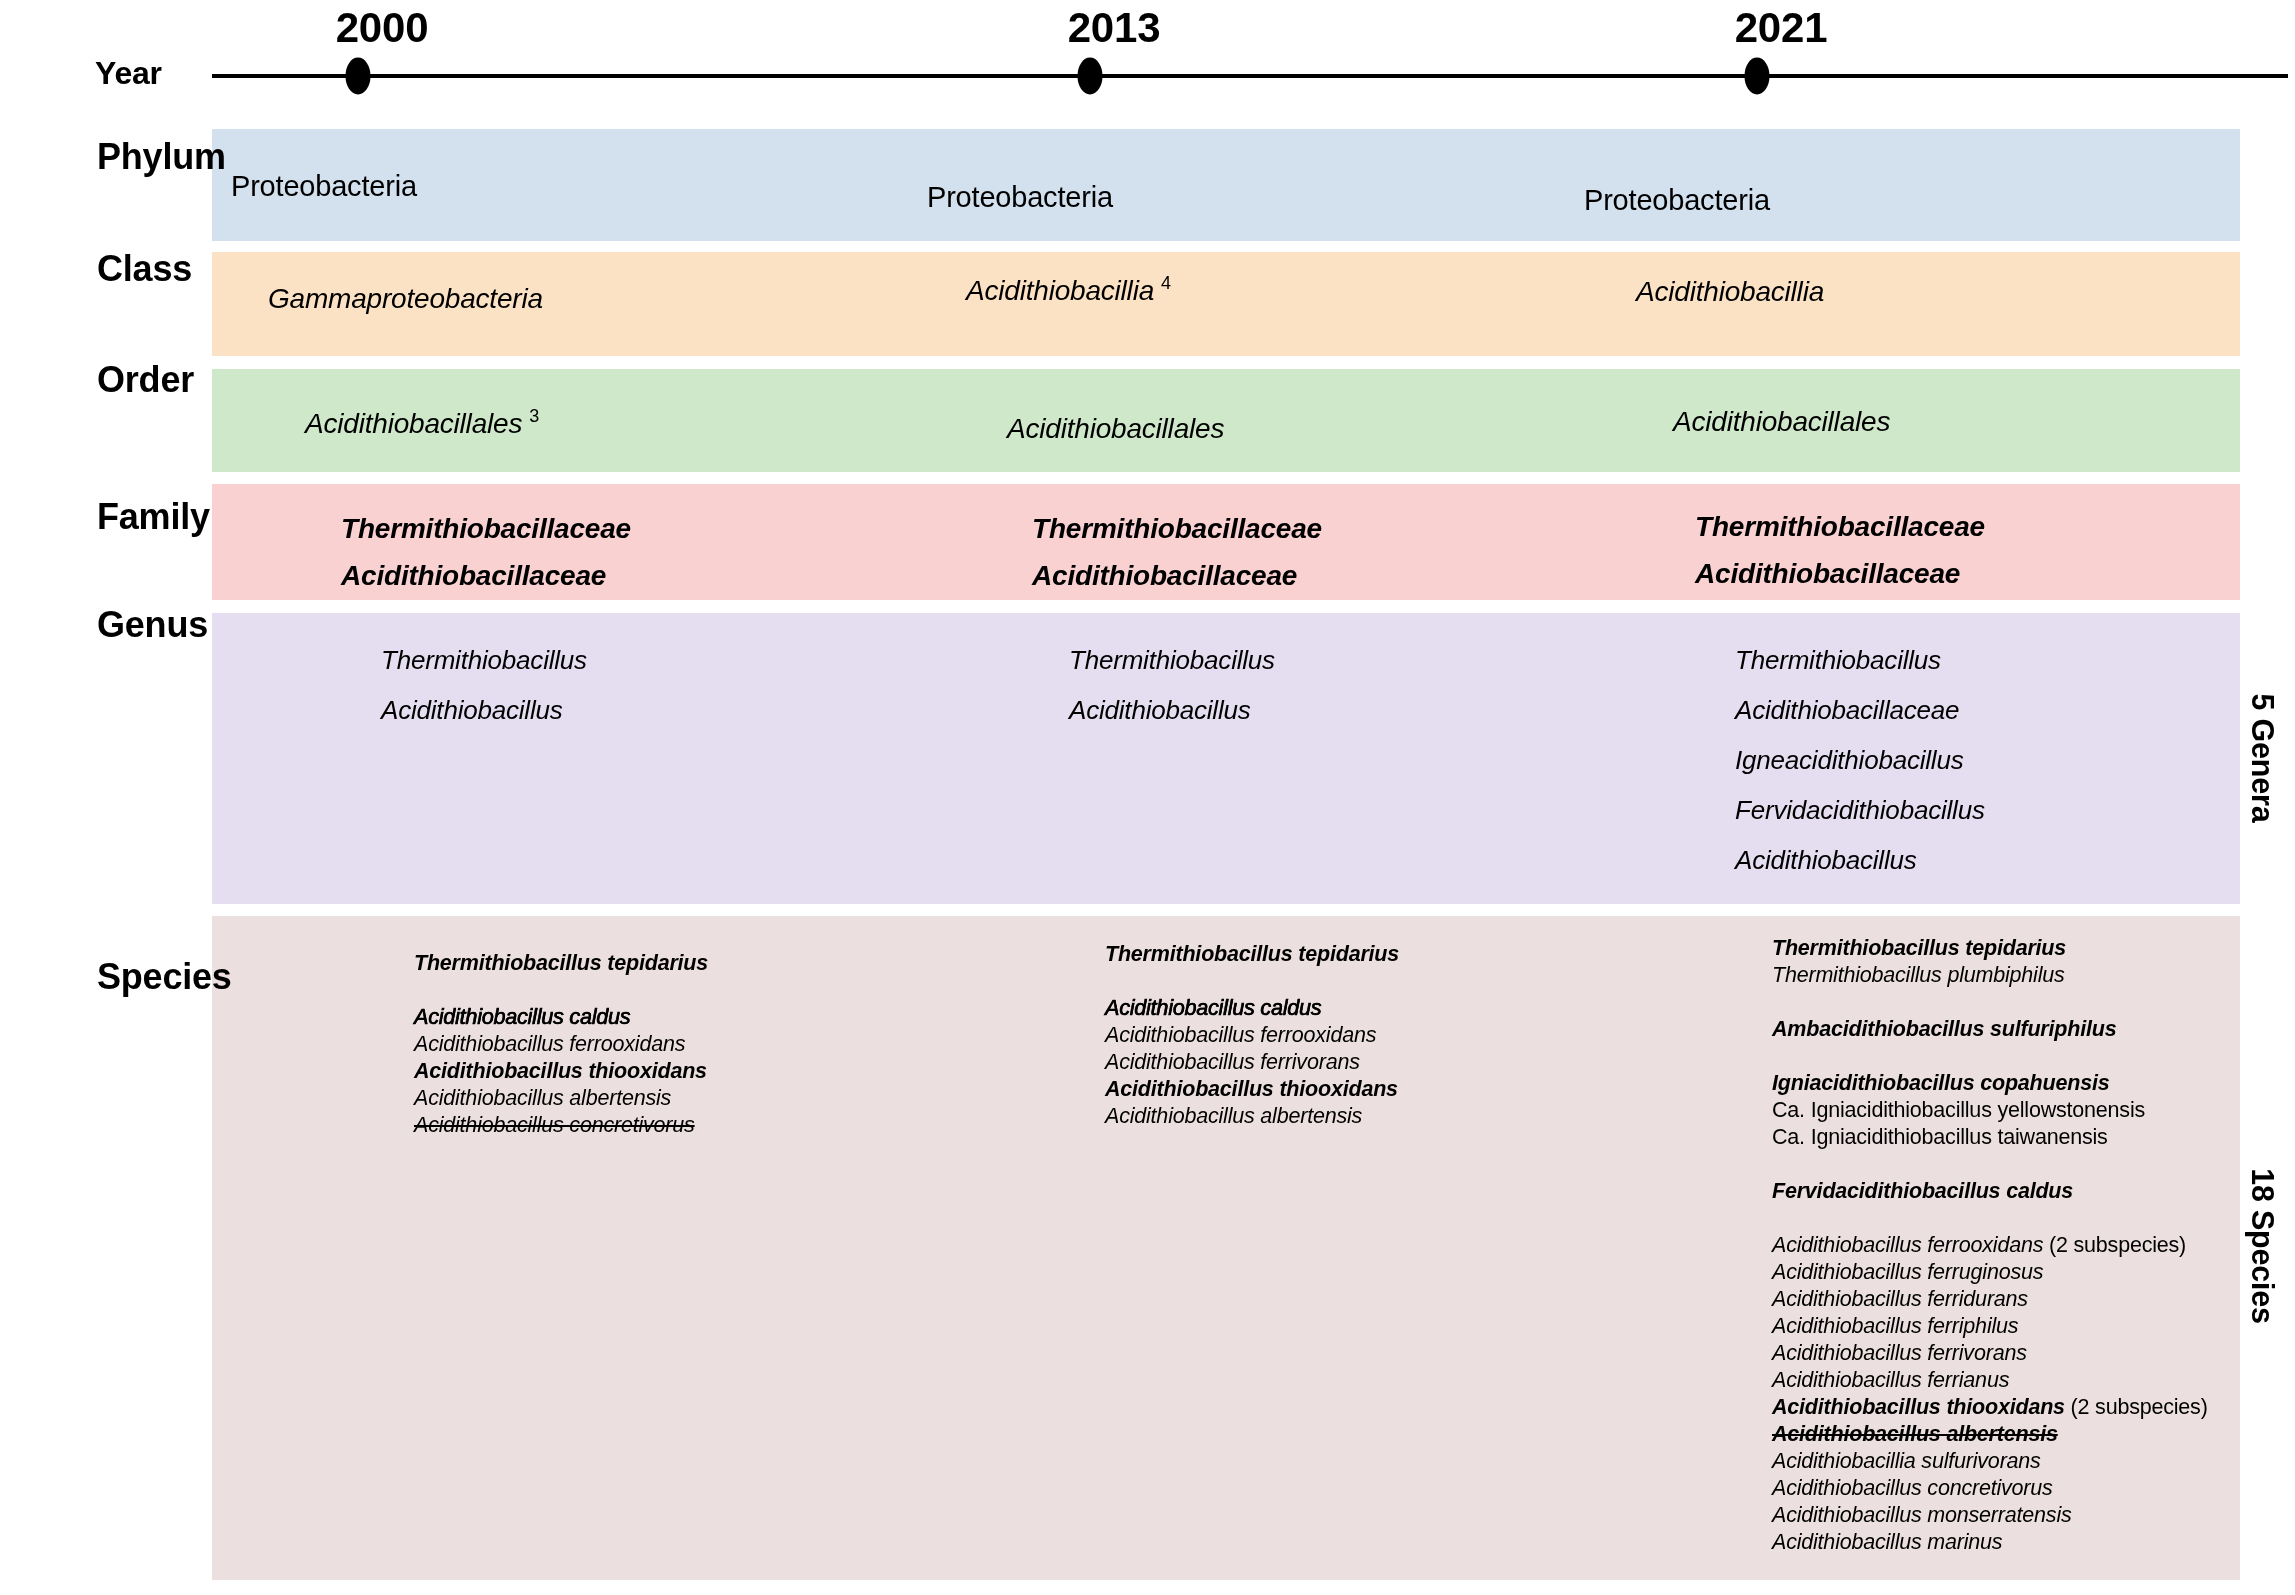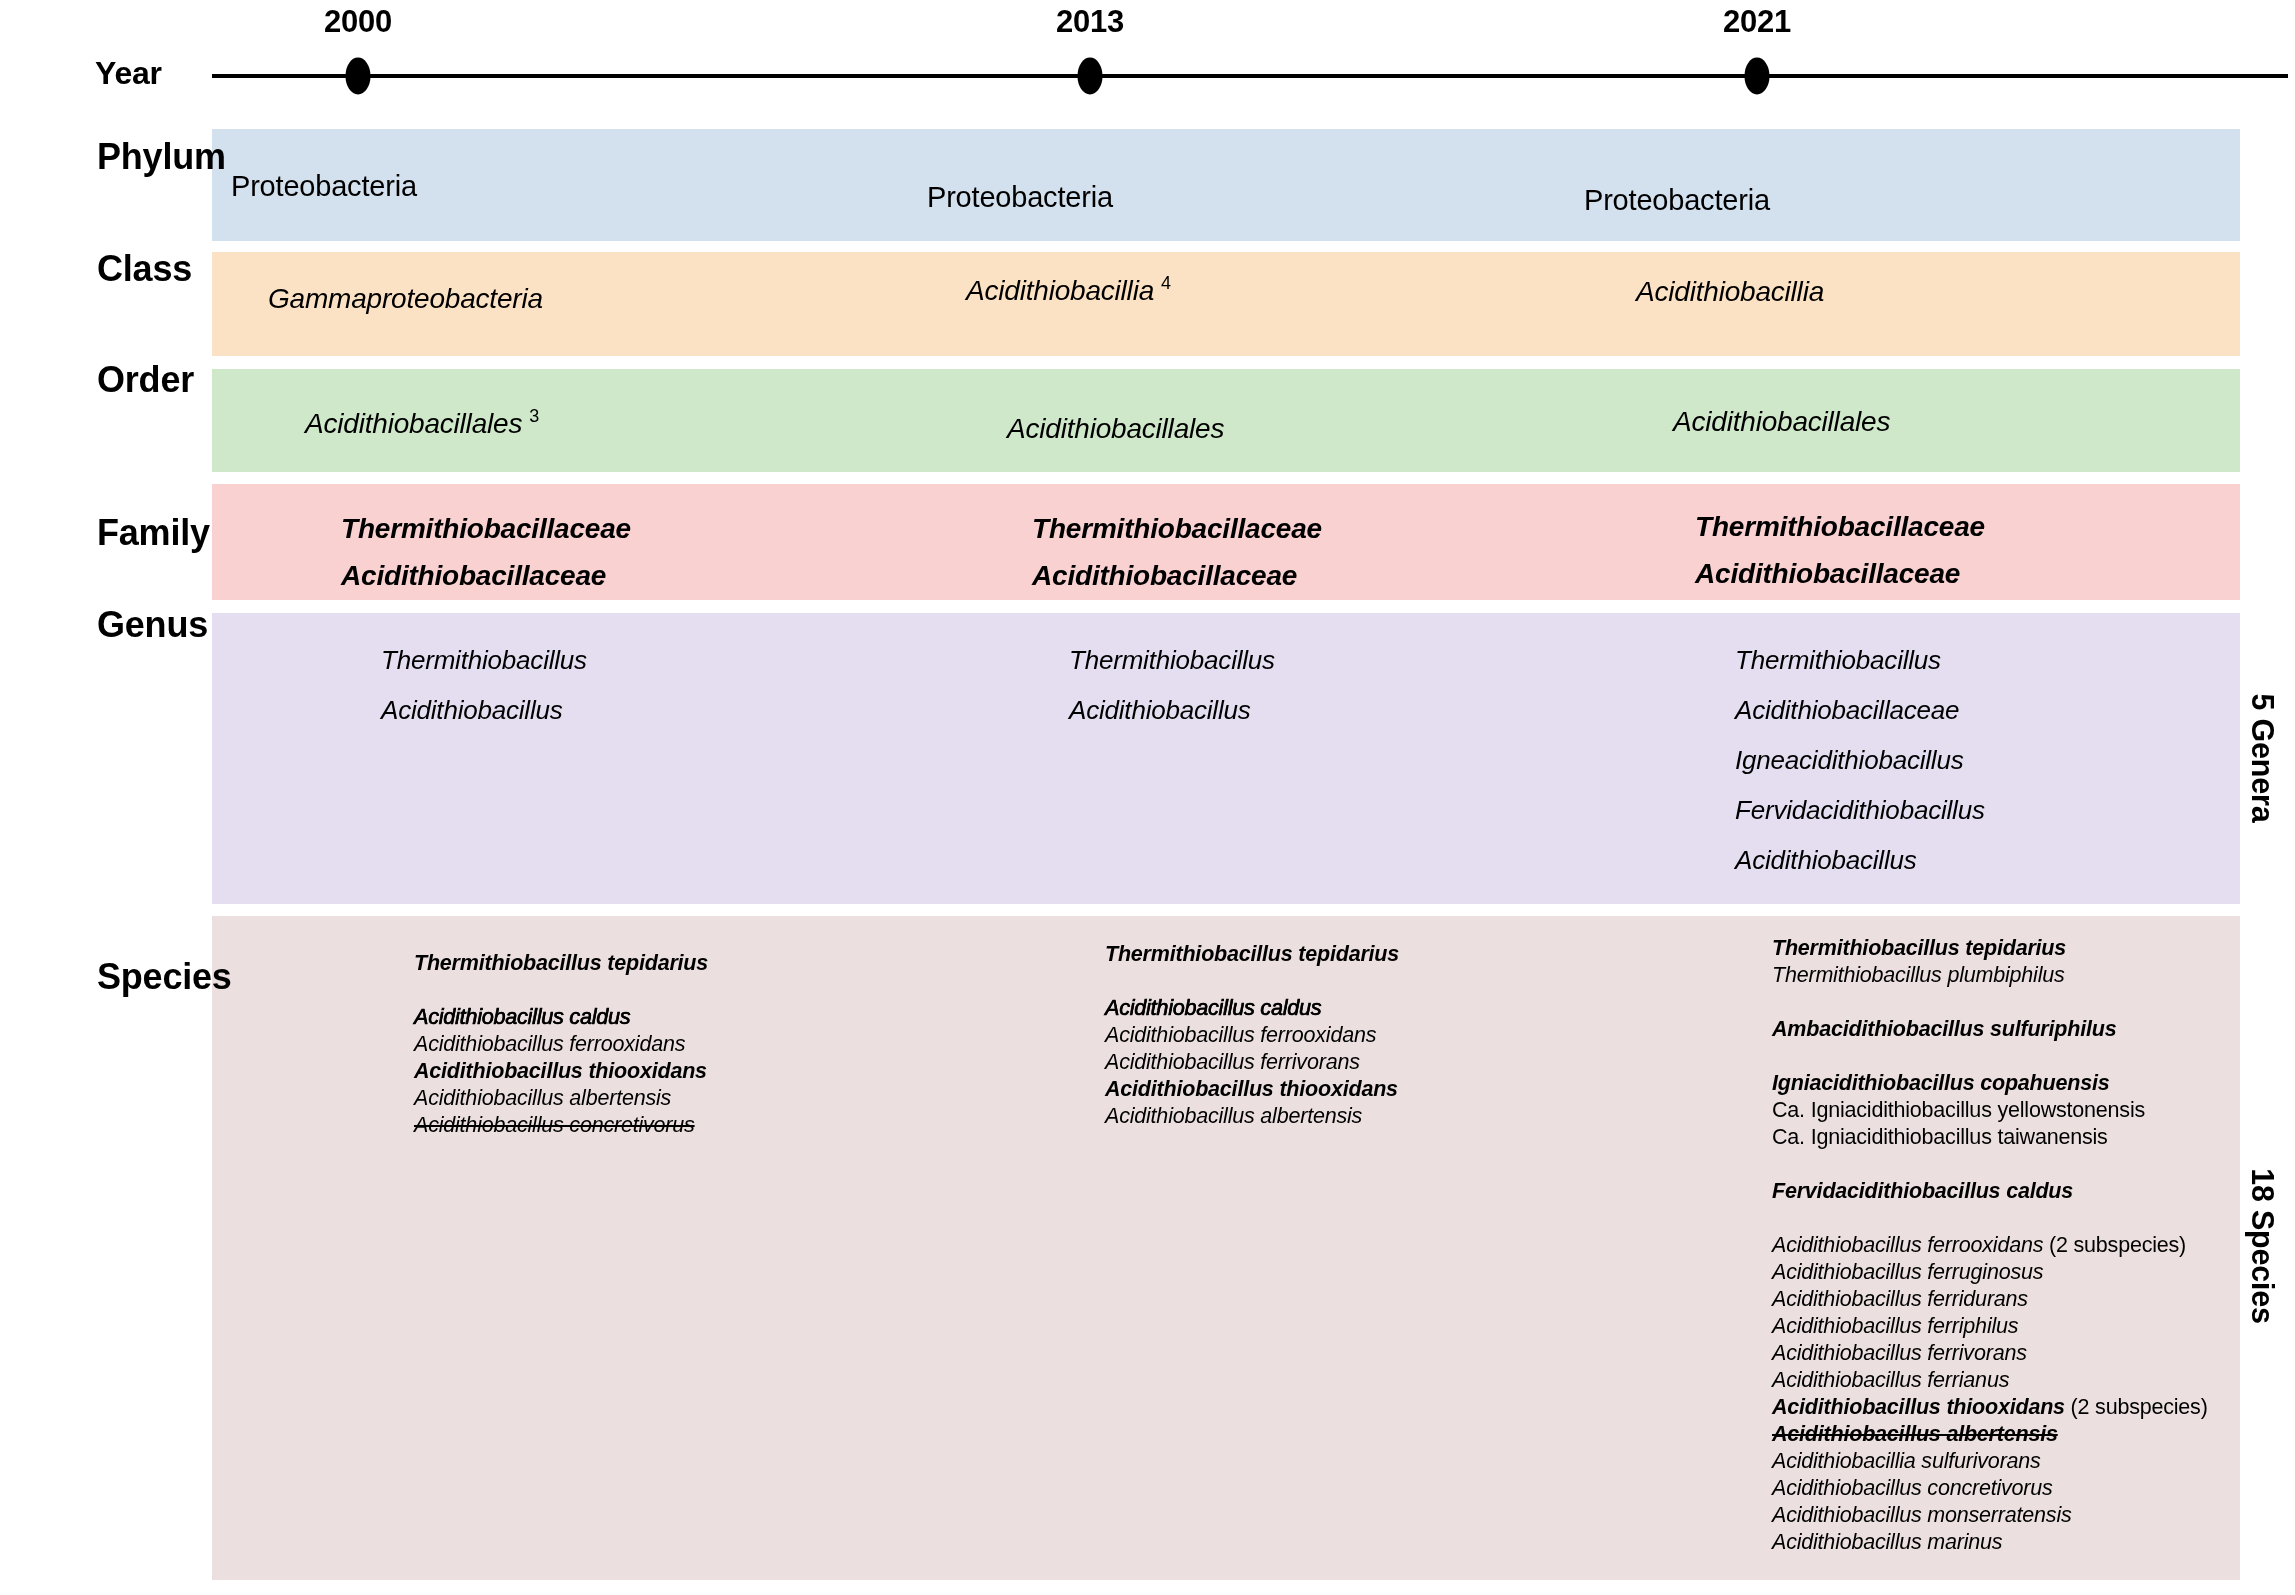--- a/index.html
+++ b/index.html
@@ -1,21 +1,21 @@
 <!DOCTYPE html>
 <html style="font-size:11px"><head>
 <meta charset="utf-8">
 <style>
   html,body{margin:0;padding:0;background:#ffffff;}
   .canvas{
     position:relative;width:2295px;height:1595px;background:#ffffff;
     font-family:"Liberation Sans", sans-serif;color:#000;overflow:hidden;
     letter-spacing:-0.2px;
   }
-  .year-num{position:absolute;top:4.2px;transform:translateX(-50%);font-weight:bold;font-size:31px;white-space:nowrap;}
+  .year-num{position:absolute;top:4.2px;transform:translateX(-50%);font-weight:bold;font-size:42px;white-space:nowrap;margin-left:24px;}
   .axis-label{position:absolute;left:95px;top:55px;font-weight:bold;font-size:32px;}
   .tl-line{position:absolute;left:212px;top:74px;width:2076px;height:3.5px;background:#000;}
   .tl-dot{position:absolute;top:76px;width:25px;height:37px;background:#000;border-radius:50%;transform:translate(-50%,-50%);}
   .band{position:absolute;left:212px;width:2028px;}
   .rank-label{position:absolute;left:97px;font-weight:bold;font-size:36px;white-space:nowrap;}
   .cell{position:absolute;white-space:nowrap;}
   .line{display:block;}
   .it{font-style:italic;}
   .bi{font-style:italic;font-weight:bold;}
   .sbi{font-style:italic;-webkit-text-stroke:0.6px currentColor;text-shadow:0.3px 0 0 currentColor;}
@@ -65,21 +65,21 @@
     <div class="cell" style="left: 305px; top: 406px; font-size: 28px; line-height: 35px;">
       <div class="line"><span class="it">Acidithiobacillales</span><span class="sup">3</span></div>
     </div>
     <div class="cell" style="left: 1007px; top: 411px; font-size: 28px; line-height: 35px;">
       <div class="line"><span class="it">Acidithiobacillales</span></div>
     </div>
     <div class="cell" style="left: 1673px; top: 404px; font-size: 28px; line-height: 35px;">
       <div class="line"><span class="it">Acidithiobacillales</span></div>
     </div>
     <div class="band" style="top: 484px; height: 116px; background: rgb(249, 209, 209);"></div>
-    <div class="rank-label" style="top: 512px;">Family</div>
+    <div class="rank-label" style="top: 496px;">Family</div>
     <div class="cell" style="left: 341px; top: 505px; font-size: 28px; line-height: 47px;">
       <div class="line"><span class="bi">Thermithiobacillaceae</span></div>
       <div class="line"><span class="bi">Acidithiobacillaceae</span></div>
     </div>
     <div class="cell" style="left: 1032px; top: 505px; font-size: 28px; line-height: 47px;">
       <div class="line"><span class="bi">Thermithiobacillaceae</span></div>
       <div class="line"><span class="bi">Acidithiobacillaceae</span></div>
     </div>
     <div class="cell" style="left: 1695px; top: 503px; font-size: 28px; line-height: 47px;">
       <div class="line"><span class="bi">Thermithiobacillaceae</span></div>

